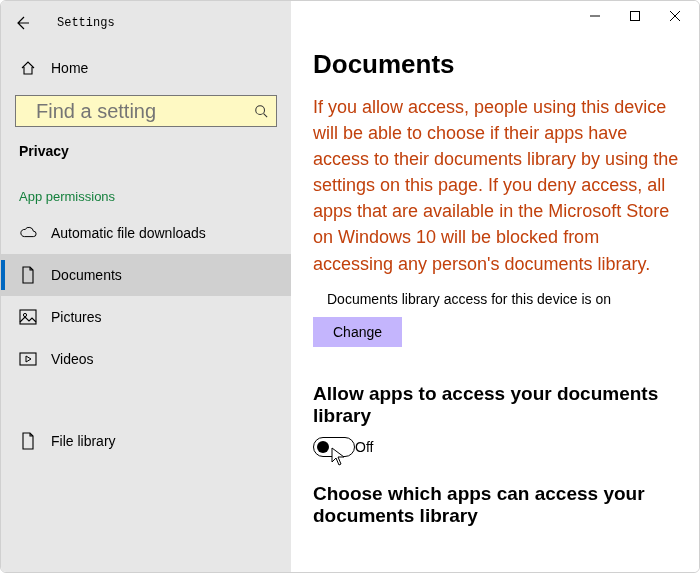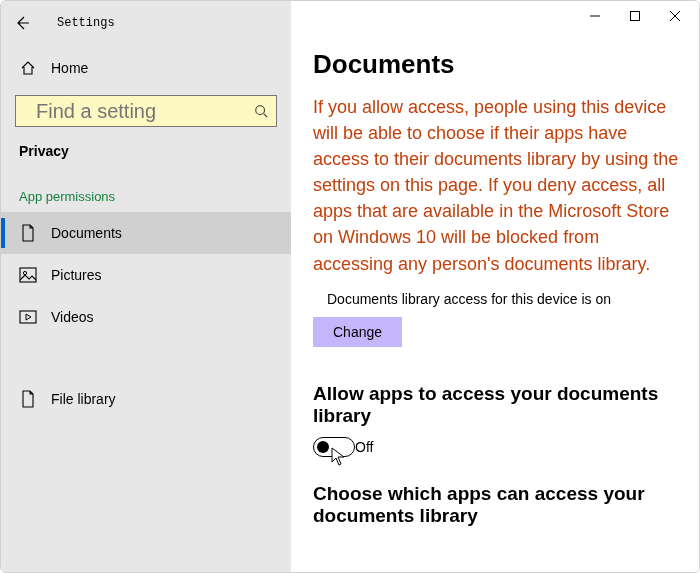--- a/index.html
+++ b/index.html
@@ -209,20 +209,28 @@
             <line x1="11" y1="11" x2="15" y2="15" stroke="#333" stroke-width="1.2"></line>
           </svg>
       </span>
     </div>
   </div>
 
   <div class="section-label">Privacy</div>
 
   <div class="subheader">App permissions</div>
 
+  <div class="nav-item">
+    <span class="nav-icon">
+      <svg width="18" height="18" viewBox="0 0 20 20">
+          <path d="M6 14a4 4 0 1 1 .8-7.93A5 5 0 0 1 16 8a3 3 0 0 1 0 6H6z" stroke="#000" stroke-width="1.1" fill="none"></path>
+        </svg>
+    </span>
+    <span>Automatic file downloads</span>
+  </div>
 
   <div class="nav-item selected">
     <span class="nav-icon">
       <svg width="16" height="18" viewBox="0 0 16 18">
           <path d="M3 1h7l3 3v13H3z M10 1v3h3" stroke="#000" stroke-width="1.1" fill="none"></path>
         </svg>
     </span>
     <span>Documents</span>
   </div>
 

